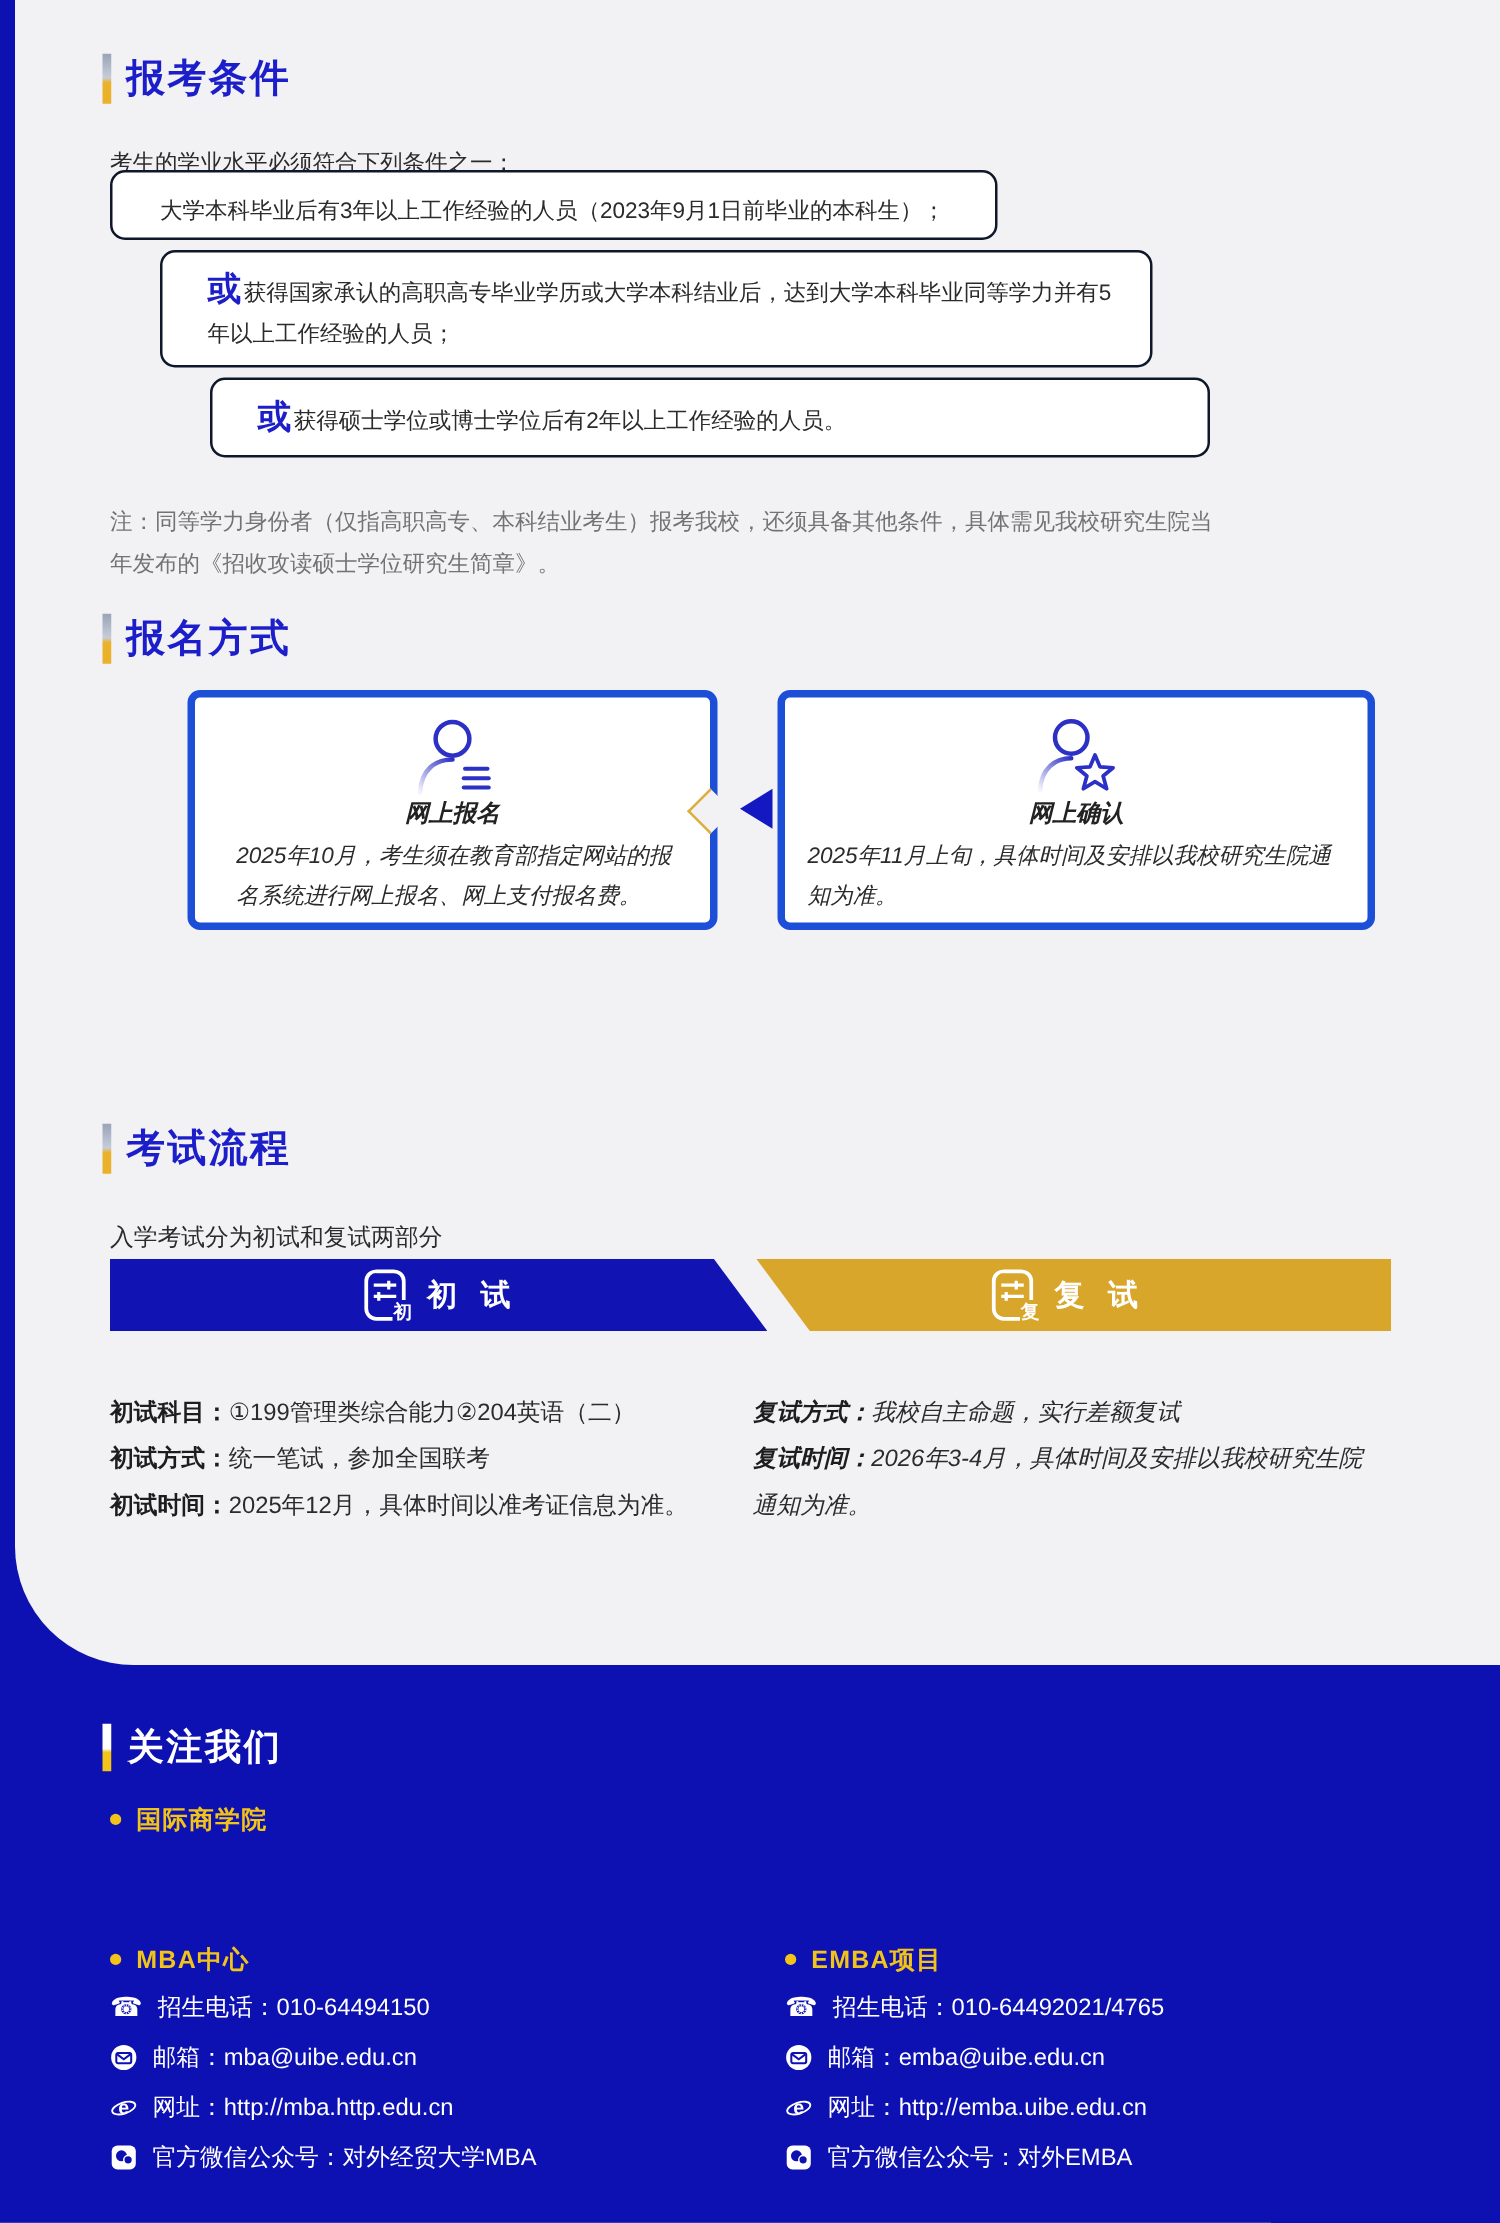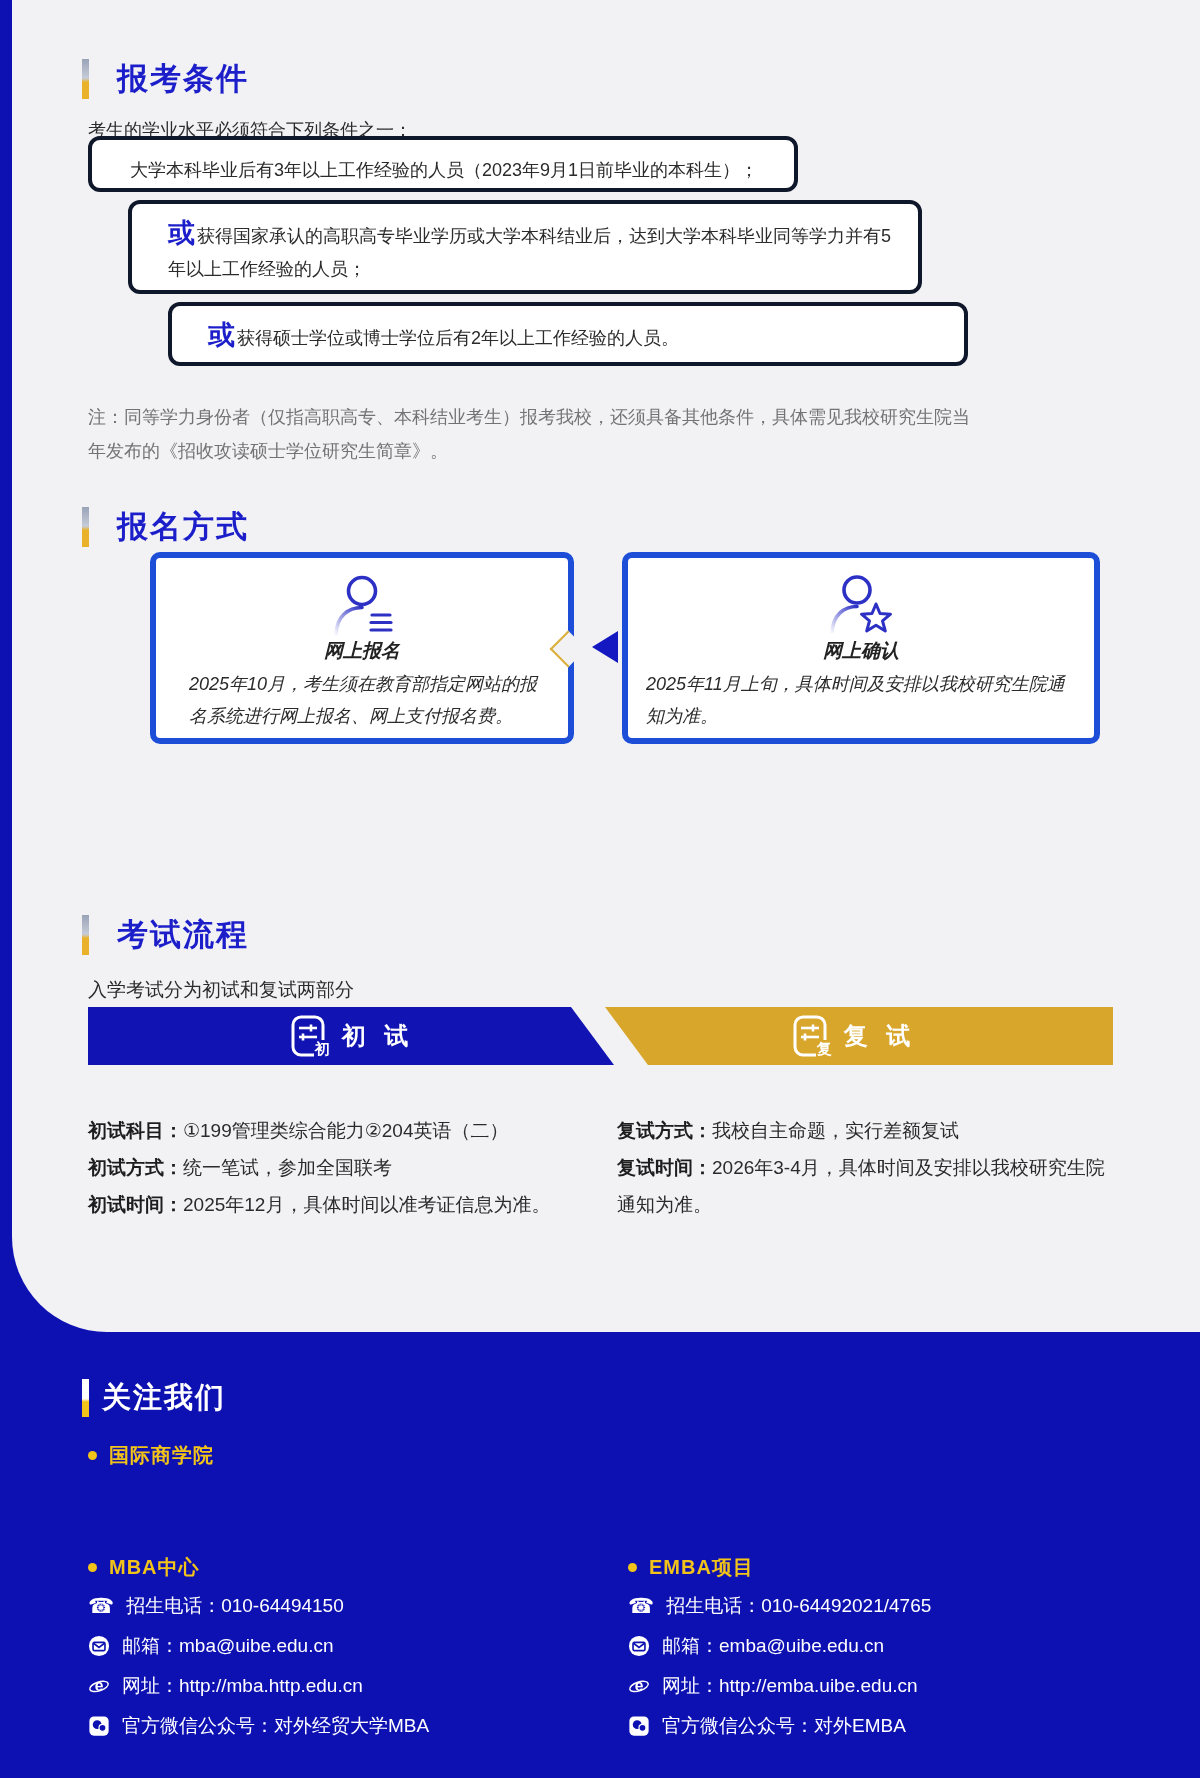--- a/index.html
+++ b/index.html
@@ -3,25 +3,25 @@
 <meta charset="utf-8">
 <style>
   html,body{margin:0;padding:0;background:#0e11b2;}
   body{font-family:"Liberation Sans","DejaVu Sans",sans-serif;}
   .page{position:relative;width:1200px;height:1778px;background:#0e11b2;overflow:hidden;}
   .panel{position:absolute;left:12px;top:0;right:0;height:1332px;background:#f2f2f5;border-bottom-left-radius:95px;}
 
   
   .sec-header{position:absolute;display:flex;align-items:center;gap:12px;}
   .sec-bar{width:7px;height:40px;background:linear-gradient(180deg,#9aa3b8 0%,#c6ccd8 48%,#e9b22a 58%,#e9b22a 100%);}
-  .sec-title{margin:16px;font-size:31px;font-weight:800;color:#1c1fc9;letter-spacing:2px;}
+  .sec-title{margin:0;font-size:31px;font-weight:800;color:#1c1fc9;letter-spacing:2px;}
 
   .intro{position:absolute;left:76px;top:100px;font-size:18px;color:#2b2b2b;font-weight:500;}
 
-  .cond{position:absolute;background:#fff;border:4px solid #0f172a;border-radius:12px;
+  .cond{position:absolute;background:#fff;border:2px solid #0f172a;border-radius:12px;
         font-size:18px;color:#2b2b2b;line-height:33px;font-weight:500;box-sizing:border-box;}
   .cond .or{font-size:27px;font-weight:800;color:#1c1fc9;margin-right:2px;}
   .cond1{left:76px;top:136px;width:710px;height:56px;padding:11px 18px 0 36px;}
   .cond2{left:116px;top:200px;width:794px;height:94px;padding:13px 20px 0 36px;}
   .cond3{left:156px;top:302px;width:800px;height:64px;padding:13px 20px 0 36px;}
 
   .note{position:absolute;left:76px;top:382px;width:886px;font-size:18px;line-height:34px;color:#737373;font-weight:500;}
 
   
   .step{position:absolute;background:#fff;border:6px solid #1d4ed8;border-radius:10px;box-sizing:border-box;padding-top:16px;font-style:italic;}
@@ -45,21 +45,21 @@
   .banner-gold{left:581px;width:520px;background:#d9a62c;clip-path:polygon(12px 0,100% 0,100% 100%,55px 100%);}
   .banner-icon{position:relative;width:40px;height:42px;}
   .badge-char{position:absolute;right:-3px;bottom:-2px;font-size:15px;font-weight:800;letter-spacing:0;padding:0 1px;}
   .bg-blue{background:#1113b3;}
   .bg-gold{background:#d9a62c;}
 
   .details{position:absolute;top:1112px;font-size:19px;color:#2b2b2b;line-height:37px;}
   .details b{font-weight:800;color:#1d1d1d;}
   .details span{font-weight:500;}
   .det-left{left:76px;width:530px;}
-  .det-right{left:605px;width:500px;}
+  .det-right{left:590px;width:500px;font-style:italic;}
 
   
   .follow-header{position:absolute;left:82px;top:1378px;display:flex;align-items:center;gap:13px;}
   .follow-bar{width:7px;height:38px;background:linear-gradient(180deg,#ffffff 0%,#ffffff 52%,#f2c318 60%,#f2c318 100%);}
   .follow-title{margin:0;font-size:29px;font-weight:800;color:#fff;letter-spacing:2px;}
   .f-line{position:absolute;display:flex;align-items:center;gap:12px;color:#fff;font-size:19px;font-weight:500;}
   .f-name{color:#f2c318;font-size:20px;font-weight:700;letter-spacing:1px;}
   .dot{width:9px;height:9px;border-radius:50%;background:#f2c318;display:inline-block;}
   .school-name{left:88px;top:1442px;}
   .school-wechat{left:88px;top:1487px;}

